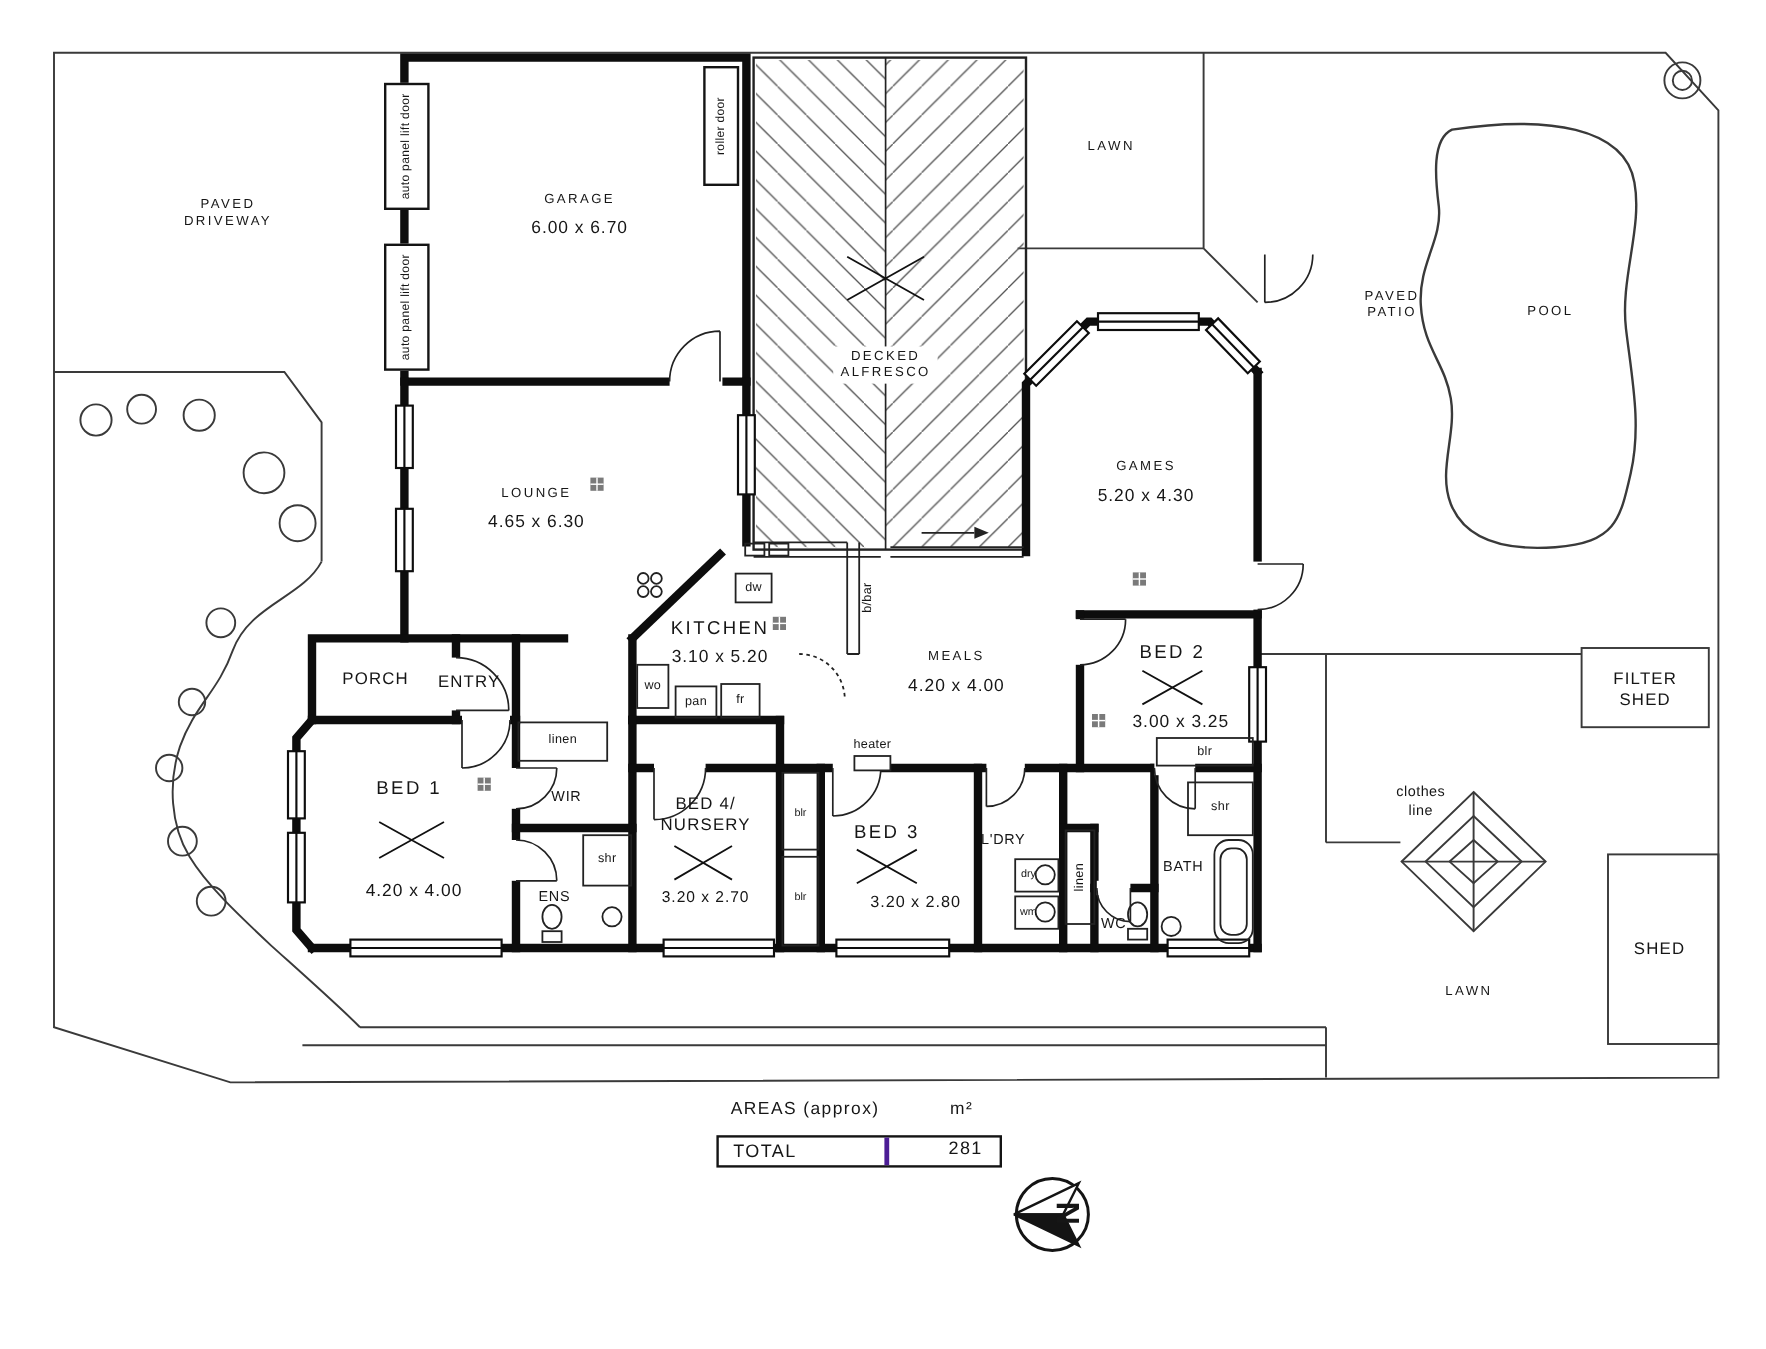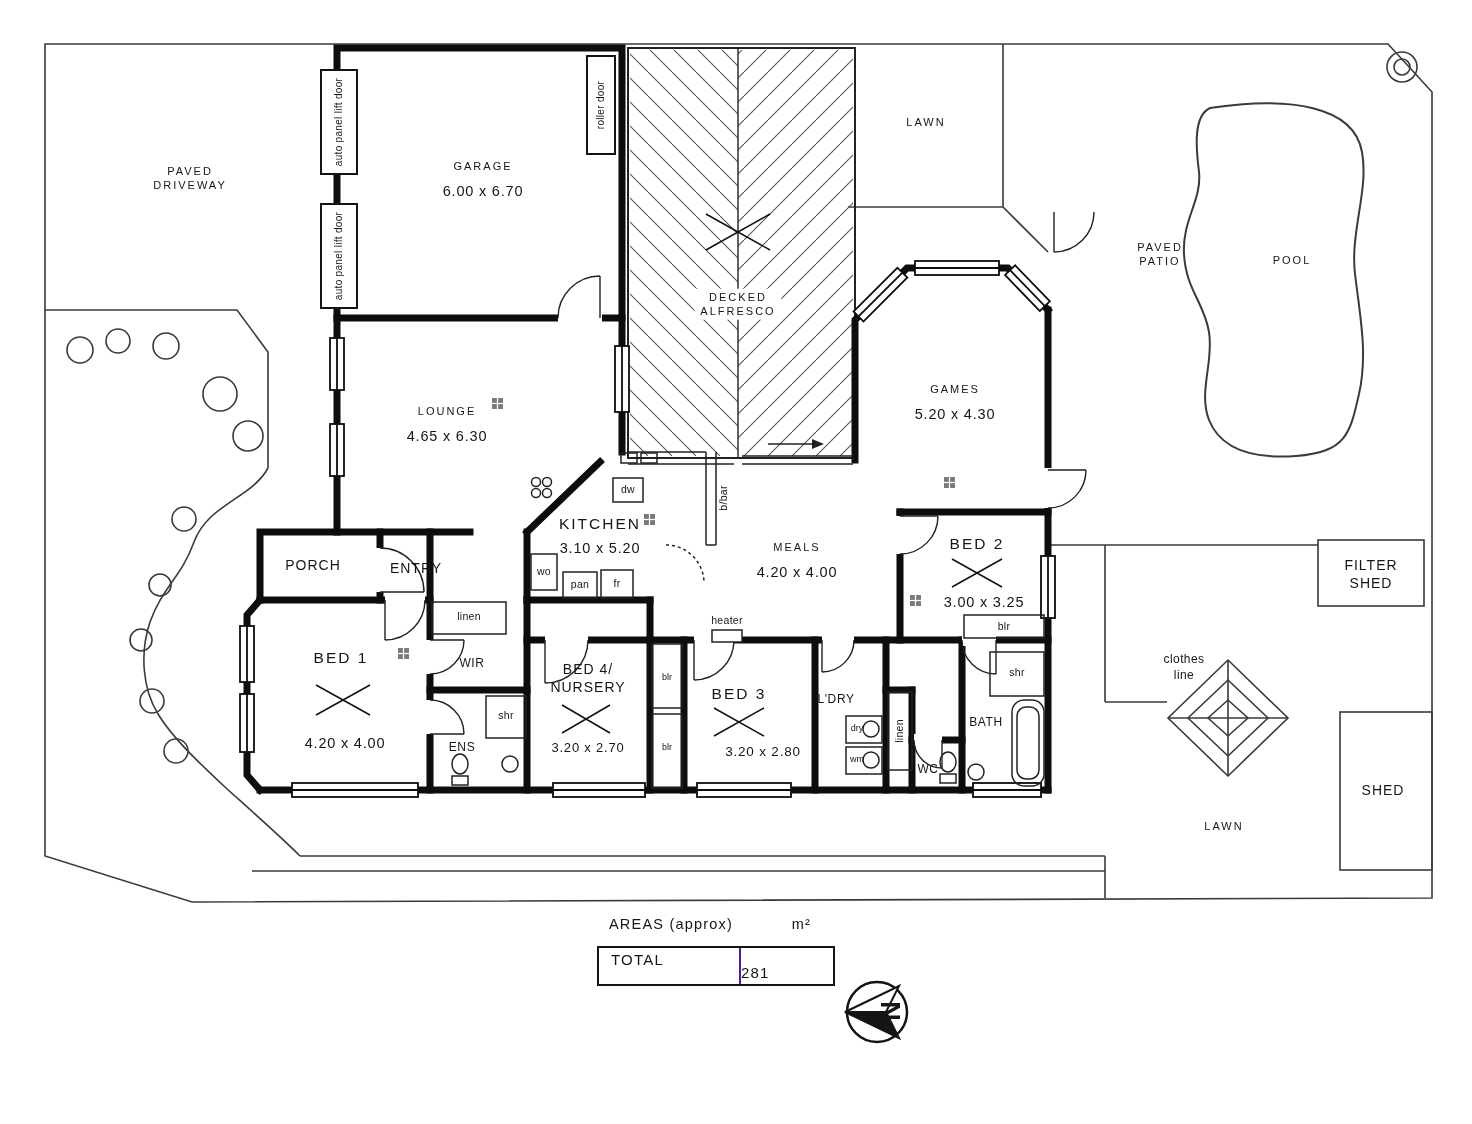--- a/index.html
+++ b/index.html
@@ -18,21 +18,21 @@
   .whitebg{background:#fff;padding:1px 6px;}
   .doorlbl{position:absolute;transform:translate(-50%,-50%) rotate(-90deg);background:#fff;
            border:2px solid #141414;display:flex;align-items:center;justify-content:center;
            text-align:center;font-size:10px;letter-spacing:.3px;line-height:1.15;}
   .areas{position:absolute;left:597px;top:916px;width:238px;font-size:15px;letter-spacing:1.2px;}
   .areas-header{display:flex;justify-content:space-between;padding:0 24px 6px 12px;font-size:14.5px;}
   .areas-box{border:2px solid #141414;padding:2px 0;}
   .arow{display:flex;justify-content:space-between;padding:2.5px 14px 2.5px 12px;}
   .atotal{margin-top:8px;border:2px solid #141414;display:flex;}
   .atotal-label{flex:1;padding:3px 12px;}
-  .atotal-value{width:78px;border-left:2px solid #4c1d95;text-align:left;padding:16px 14px 3px 0;}
+  .atotal-value{width:78px;border-left:4px solid #4c1d95;text-align:right;padding:1px 14px 3px 0;}
   .north{position:absolute;transform:translate(-50%,-50%) rotate(-90deg);font-size:27px;font-weight:bold;letter-spacing:0;}
 </style>
 </head>
 <body>
 
 <div class="stage">
 
 <svg width="1472" height="1124" viewBox="0 0 1472 1124">
   <defs>
     <pattern id="hatchL" width="24" height="24" patternUnits="userSpaceOnUse">
@@ -287,21 +287,21 @@
 <div class="lbl dim" style="left:955px;top:414px;">5.20 x 4.30</div>
 <div class="lbl" style="left:447px;top:411px;">LOUNGE</div>
 <div class="lbl dim" style="left:447px;top:436px;">4.65 x 6.30</div>
 <div class="lbl" style="left:600px;top:524px;font-size:15.5px;">KITCHEN</div>
 <div class="lbl dim" style="left:600px;top:548px;">3.10 x 5.20</div>
 <div class="lbl" style="left:797px;top:547px;">MEALS</div>
 <div class="lbl dim" style="left:797px;top:572px;">4.20 x 4.00</div>
 <div class="lbl" style="left:977px;top:544px;font-size:15.5px;">BED 2</div>
 <div class="lbl dim" style="left:984px;top:602px;">3.00 x 3.25</div>
 <div class="lbl md" style="left:313px;top:565px;">PORCH</div>
-<div class="lbl md" style="left:416px;top:568px;">ENTRY</div>
+<div class="lbl md" style="left:391px;top:568px;">ENTRY</div>
 <div class="lbl" style="left:341px;top:658px;font-size:15.5px;">BED 1</div>
 <div class="lbl dim" style="left:345px;top:743px;">4.20 x 4.00</div>
 <div class="lbl sm" style="left:472px;top:664px;">WIR</div>
 <div class="lbl sm" style="left:462px;top:748px;">ENS</div>
 <div class="lbl xs" style="left:506px;top:716px;">shr</div>
 <div class="lbl xs" style="left:469px;top:617px;">linen</div>
 <div class="lbl" style="left:588px;top:678px;font-size:14px;letter-spacing:1px;">
   <span>BED 4/</span>
   <span>NURSERY</span>
 </div>

